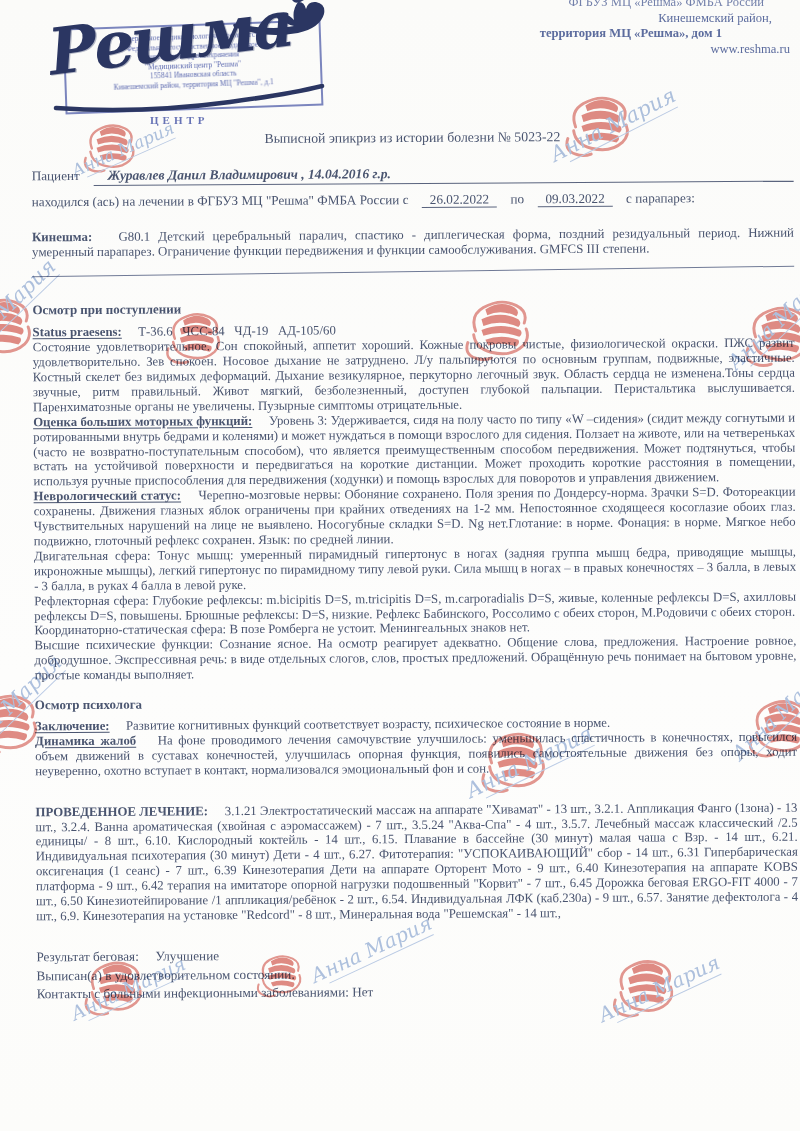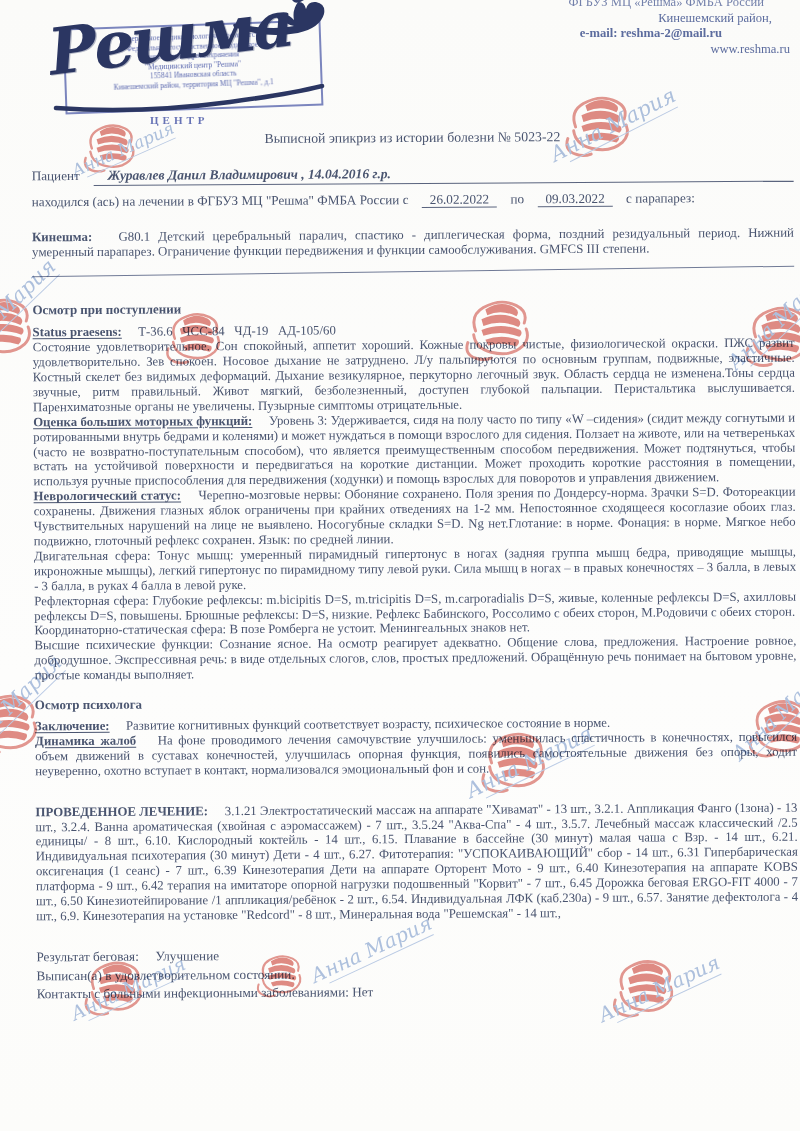--- a/index.html
+++ b/index.html
@@ -53,21 +53,21 @@
   .wm-script:after{content:"";display:block;height:1.4px;background:#b6c8e6;margin:1px 0 0 14px;width:88%;}
 </style>
 </head>
 <body>
 
 <div class="page">
 
   <div class="addr">
     <div>ФГБУЗ МЦ «Решма» ФМБА России</div>
     <div>Кинешемский район,</div>
-    <div>e-mail: reshma-2@mail.ru</div>
+    <div>территория МЦ «Решма», дом 1</div>
     <div>www.reshma.ru</div>
   </div>
 
   <div class="logo">
     <div class="stamp">
       <div>Федеральное медико-биологическое агентство</div>
       <div>Федеральное государственное бюджетное</div>
       <div>учреждение здравоохранения</div>
       <div>"Медицинский центр "Решма"</div>
       <div>155841 Ивановская область</div>

